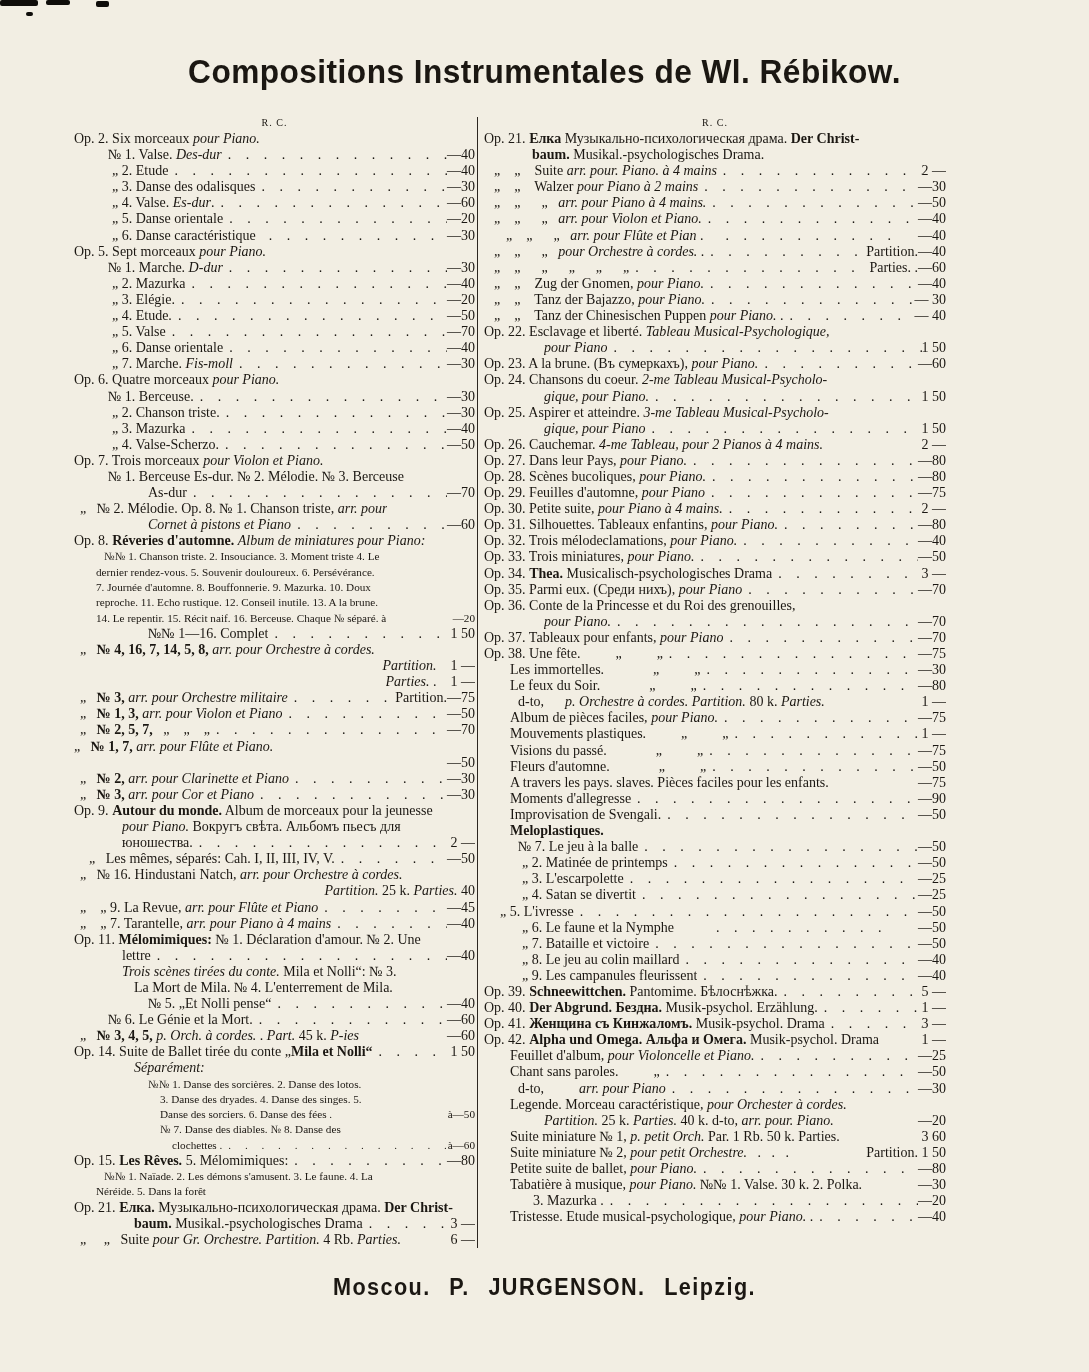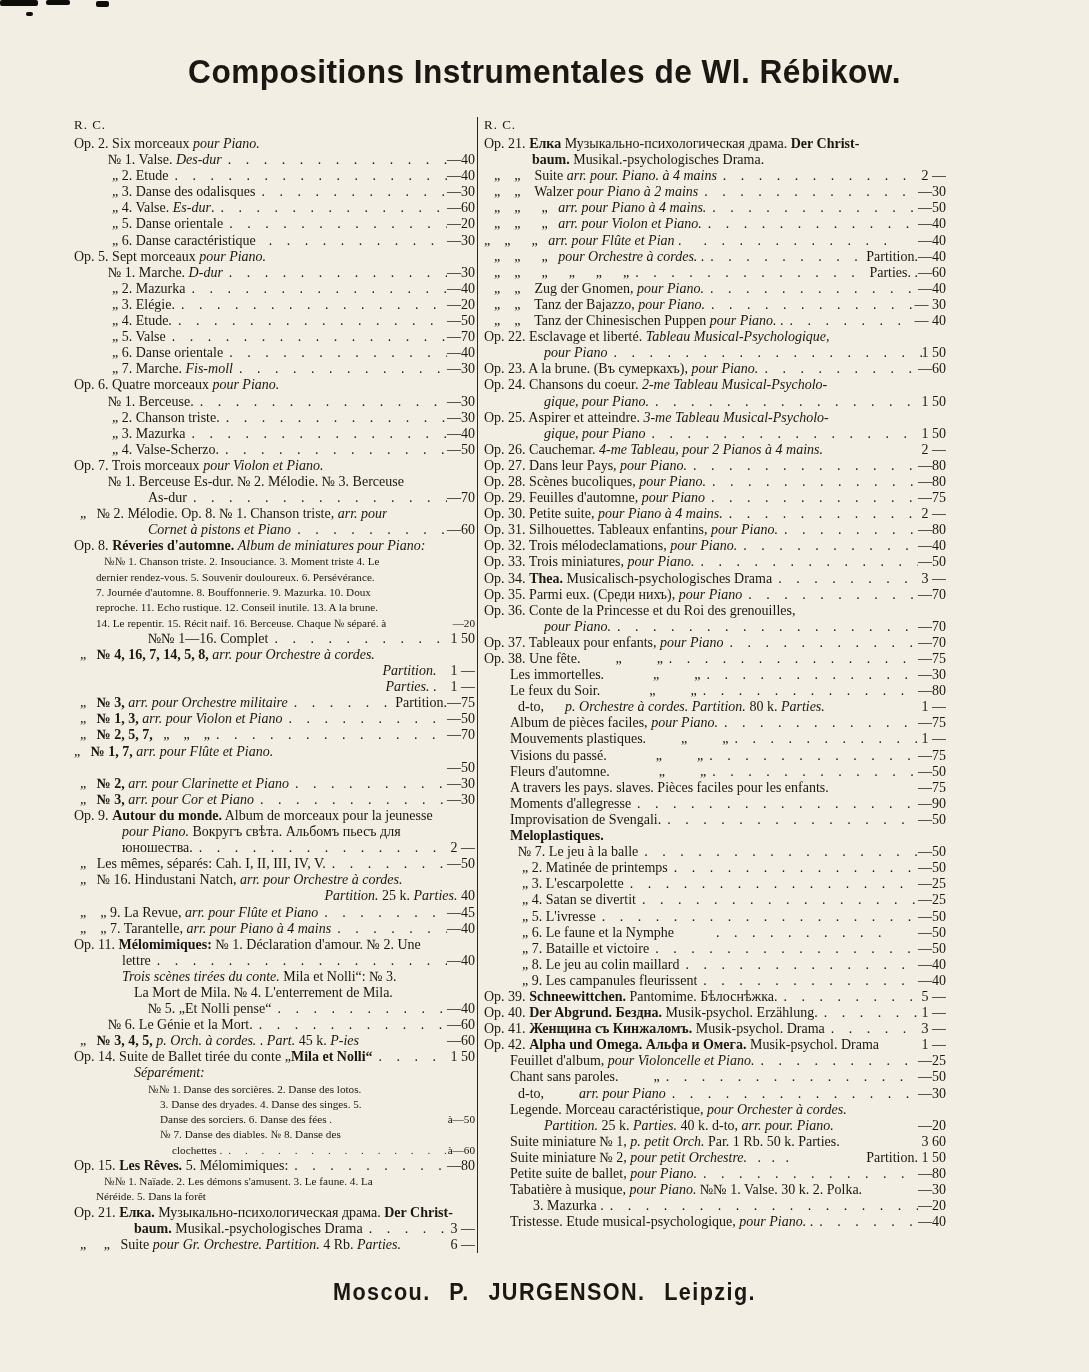--- a/index.html
+++ b/index.html
@@ -26,21 +26,21 @@
     margin-top:52px;
     transform:scaleX(.93);
   }
 
   .columns { display:flex; margin:26px 0 0 74px; width:878px; align-items:stretch; }
   .col { display:block; }
   .col.left  { width:403px; padding-right:2px; }
   .vrule { width:1px; background:#2c2620; flex:0 0 auto; }
   .col.right { width:468px; padding-left:6px; }
 
-  .rc { font-size:13px; letter-spacing:1px; text-align:left; margin-bottom:3px; }
+  .rc { font-size:10px; letter-spacing:1px; text-align:center; margin-bottom:3px; }
 
   .row { display:flex; align-items:baseline; font-size:14px; line-height:16.1px; overflow:hidden; }
   .row.sm { font-size:11.2px; line-height:15.3px; }
   .lab { white-space:pre; flex:0 1 auto; min-width:0; overflow:hidden; }
   .i { font-style:italic; }
   .b { font-weight:bold; }
   .ldr { flex:1 1 0; min-width:0; overflow:hidden; white-space:pre; letter-spacing:5.5px; padding:0 2px 0 6px; }
   .prc { white-space:pre; margin-left:auto; flex:0 0 auto; }
   .row.ar { justify-content:flex-end; }
   .row.ar .prc { margin-left:14px; }
@@ -251,21 +251,21 @@
         <span class="lab"><span>Op. 9. </span><span class="b">Autour du monde.</span><span> Album de morceaux pour la jeunesse</span></span>
       </div>
       <div class="row" style="margin-left: 48px;">
         <span class="lab"><span class="i">pour Piano.</span><span> Вокругъ свѣта. Альбомъ пьесъ для</span></span>
       </div>
       <div class="row" style="margin-left: 48px;">
         <span class="lab"><span>юношества.</span></span>
         <span class="ldr">. . . . . . . . . . . . . . . . . . . . . . . . . . . . . . . . . . . . . . . . . . . . . . . . . . . . . . . . . . . . . . . . . . . . . . </span>
         <span class="prc">2 —</span>
       </div>
-      <div class="row" style="margin-left: 6px;">
+      <div class="row" style="margin-left: 15px;">
         <span class="lab"><span>„   Les mêmes, séparés: Cah. I, II, III, IV, V.</span></span>
         <span class="ldr">. . . . . . . . . . . . . . . . . . . . . . . . . . . . . . . . . . . . . . . . . . . . . . . . . . . . . . . . . . . . . . . . . . . . . . </span>
         <span class="prc">—50</span>
       </div>
       <div class="row" style="margin-left: 6px;">
         <span class="lab"><span>„   № 16. Hindustani Natch, </span><span class="i">arr. pour Orchestre à cordes.</span></span>
       </div>
       <div class="row ar">
         <span class="lab"><span class="i">Partition.</span><span> 25 k. </span><span class="i">Parties.</span><span> 40</span></span>
       </div>
@@ -379,21 +379,21 @@
       <div class="row" style="margin-left: 10px;">
         <span class="lab"><span>„    „      „   </span><span class="i">arr. pour Piano à 4 mains.</span></span>
         <span class="ldr">. . . . . . . . . . . . . . . . . . . . . . . . . . . . . . . . . . . . . . . . . . . . . . . . . . . . . . . . . . . . . . . . . . . . . . </span>
         <span class="prc">—50</span>
       </div>
       <div class="row" style="margin-left: 10px;">
         <span class="lab"><span>„    „      „   </span><span class="i">arr. pour Violon et Piano.</span></span>
         <span class="ldr">. . . . . . . . . . . . . . . . . . . . . . . . . . . . . . . . . . . . . . . . . . . . . . . . . . . . . . . . . . . . . . . . . . . . . . </span>
         <span class="prc">—40</span>
       </div>
-      <div class="row" style="margin-left: 0; gap: 16px;">
+      <div class="row" style="margin-left: 22px; gap: 16px;">
         <span class="lab"><span>„    „      „   </span><span class="i">arr. pour Flûte et Pian</span><span> .</span></span>
         <span class="ldr">. . . . . . . . . . . . . . . . . . . . . . . . . . . . . . . . . . . . . . . . . . . . . . . . . . . . . . . . . . . . . . . . . . . . . . </span>
         <span class="prc">—40</span>
       </div>
       <div class="row" style="margin-left: 10px;">
         <span class="lab"><span>„    „      „   </span><span class="i">pour Orchestre à cordes.</span><span> .</span></span>
         <span class="ldr">. . . . . . . . . . . . . . . . . . . . . . . . . . . . . . . . . . . . . . . . . . . . . . . . . . . . . . . . . . . . . . . . . . . . . . </span>
         <span class="prc">Partition.—40</span>
       </div>
       <div class="row" style="margin-left: 10px;">
@@ -576,21 +576,21 @@
       <div class="row" style="margin-left: 38px;">
         <span class="lab"><span>„ 3. L'escarpolette</span></span>
         <span class="ldr">. . . . . . . . . . . . . . . . . . . . . . . . . . . . . . . . . . . . . . . . . . . . . . . . . . . . . . . . . . . . . . . . . . . . . . </span>
         <span class="prc">—25</span>
       </div>
       <div class="row" style="margin-left: 38px;">
         <span class="lab"><span>„ 4. Satan se divertit</span></span>
         <span class="ldr">. . . . . . . . . . . . . . . . . . . . . . . . . . . . . . . . . . . . . . . . . . . . . . . . . . . . . . . . . . . . . . . . . . . . . . </span>
         <span class="prc">—25</span>
       </div>
-      <div class="row" style="margin-left: 38px;">
+      <div class="row" style="margin-left: 16px;">
         <span class="lab"><span>„ 5. L'ivresse</span></span>
         <span class="ldr">. . . . . . . . . . . . . . . . . . . . . . . . . . . . . . . . . . . . . . . . . . . . . . . . . . . . . . . . . . . . . . . . . . . . . . </span>
         <span class="prc">—50</span>
       </div>
       <div class="row" style="margin-left: 38px; gap: 36px;">
         <span class="lab"><span>„ 6. Le faune et la Nymphe</span></span>
         <span class="ldr">. . . . . . . . . . . . . . . . . . . . . . . . . . . . . . . . . . . . . . . . . . . . . . . . . . . . . . . . . . . . . . . . . . . . . . </span>
         <span class="prc">—50</span>
       </div>
       <div class="row" style="margin-left: 38px;">

